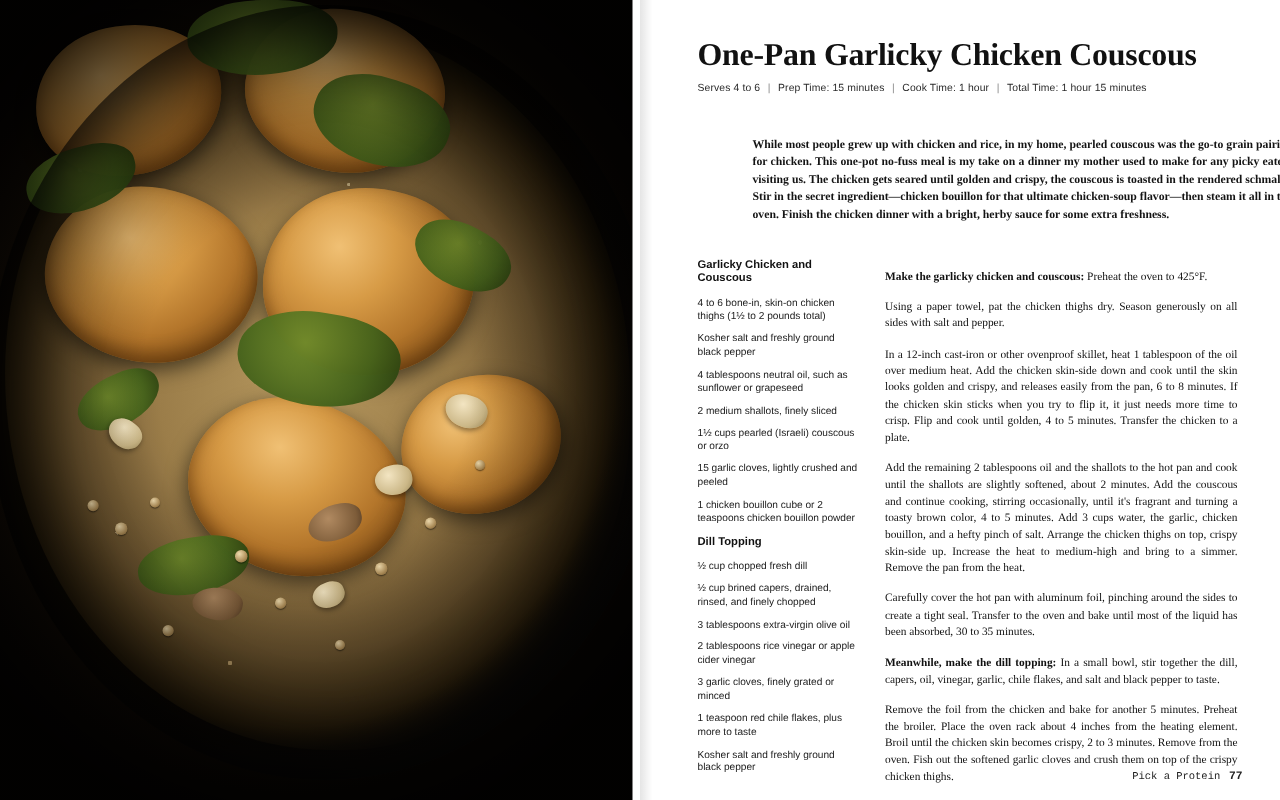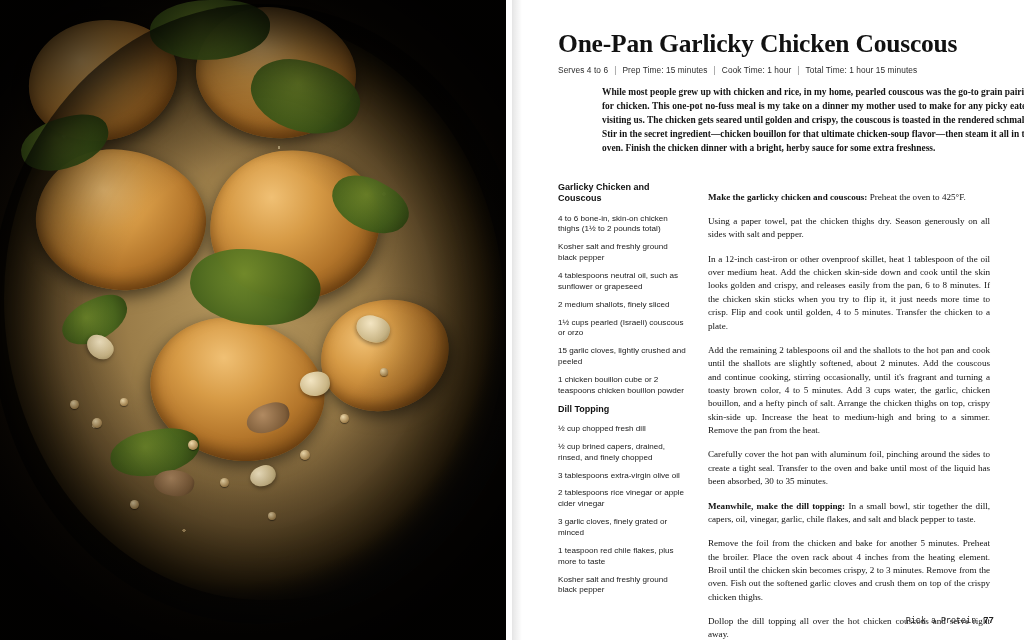--- a/index.html
+++ b/index.html
@@ -123,21 +123,21 @@
     letter-spacing: -0.2px;
     color: #111111;
     margin: 4px 0 7px 0;
     line-height: 1.1;
   }
   .meta {
     font-family: "Liberation Sans", sans-serif;
     font-size: 8.3px;
     color: #2b2b2b;
     letter-spacing: 0.1px;
-    margin-bottom: 10px;
+    margin-bottom: 34px;
   }
   .meta span { white-space: nowrap; }
   .meta .sep { color: #8a8a8a; margin: 0 6px; }
 
   .headnote {
     font-family: "Liberation Serif", serif;
     font-size: 9.4px;
     line-height: 1.5;
     color: #141414;
     text-align: justify;

